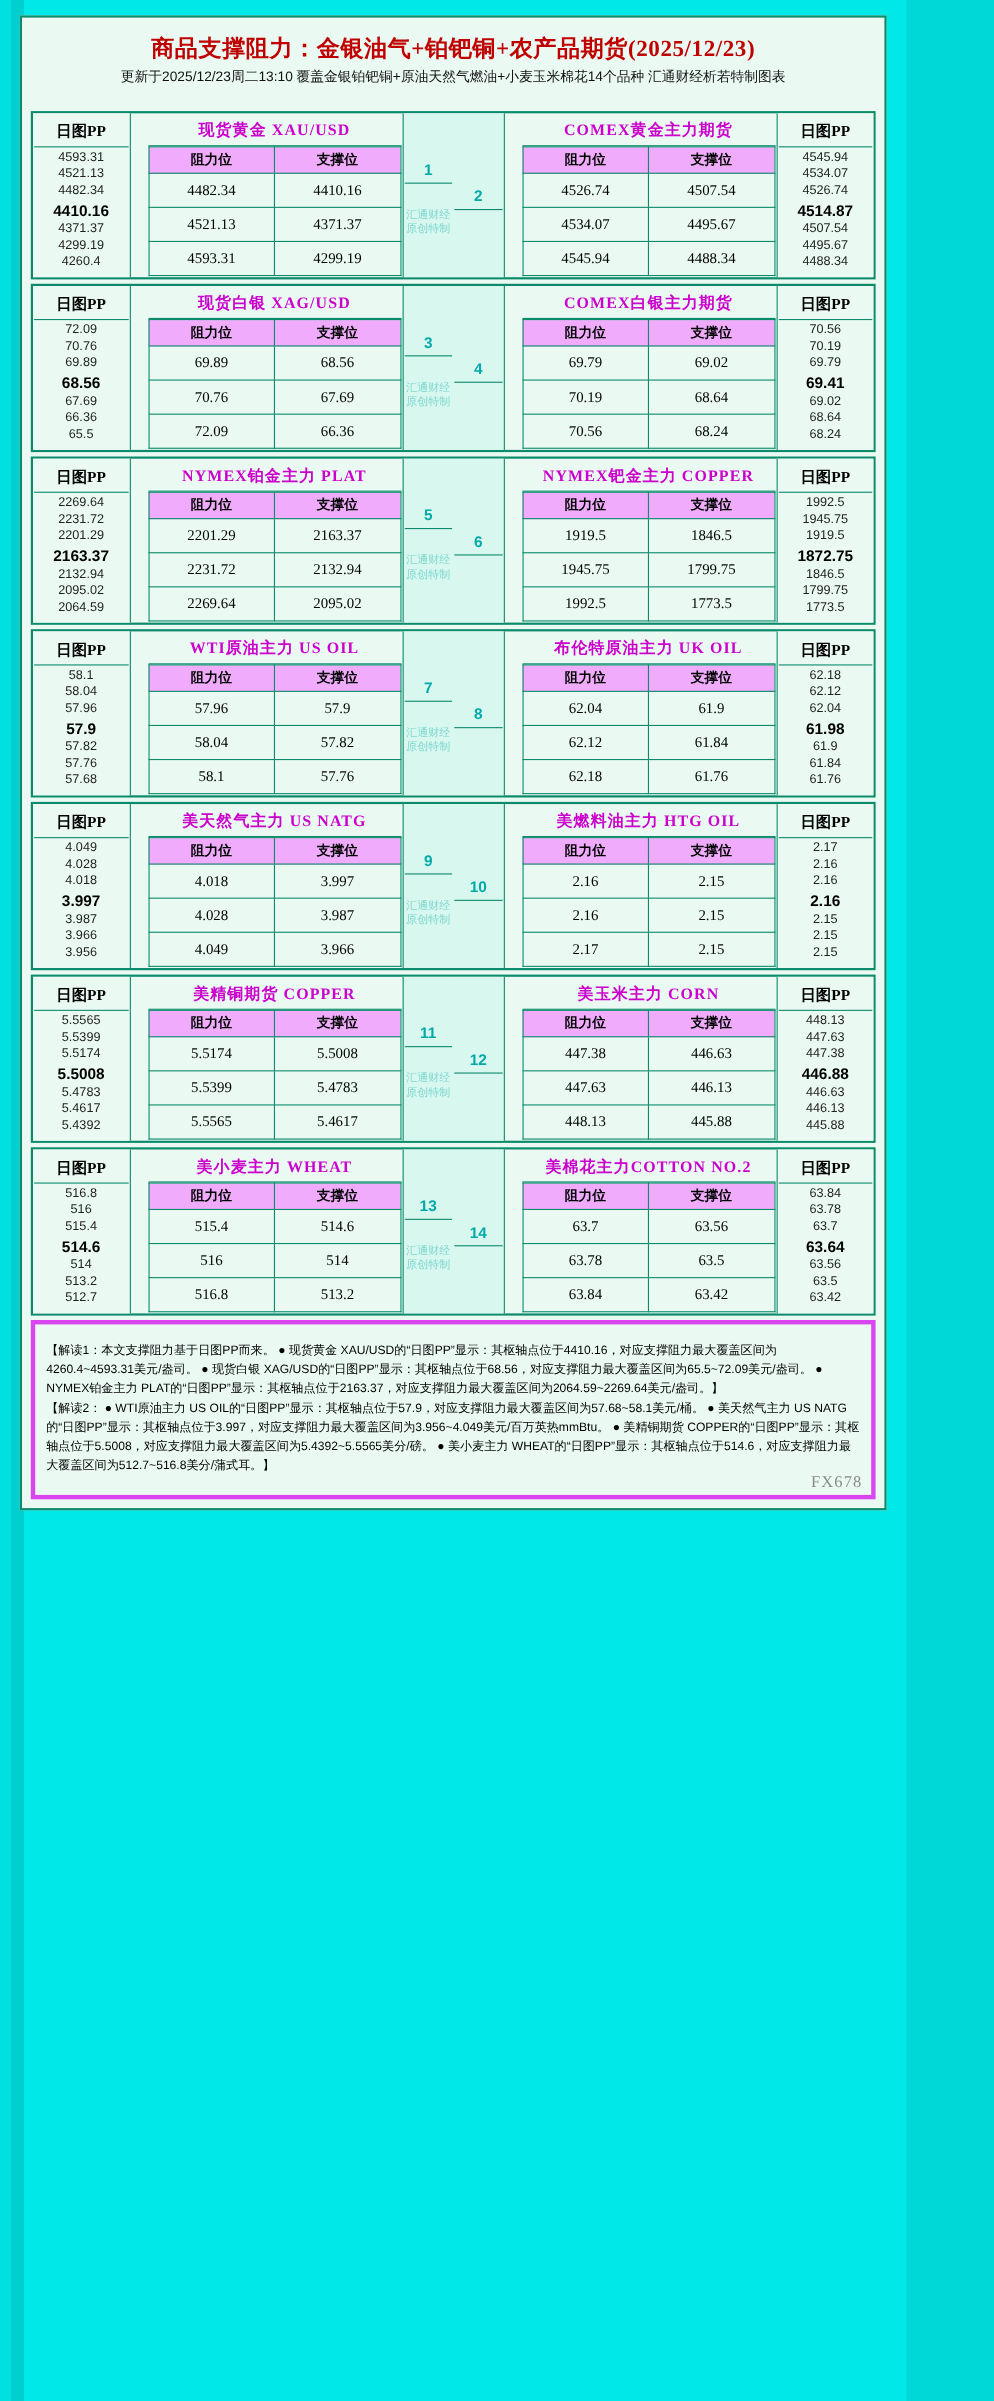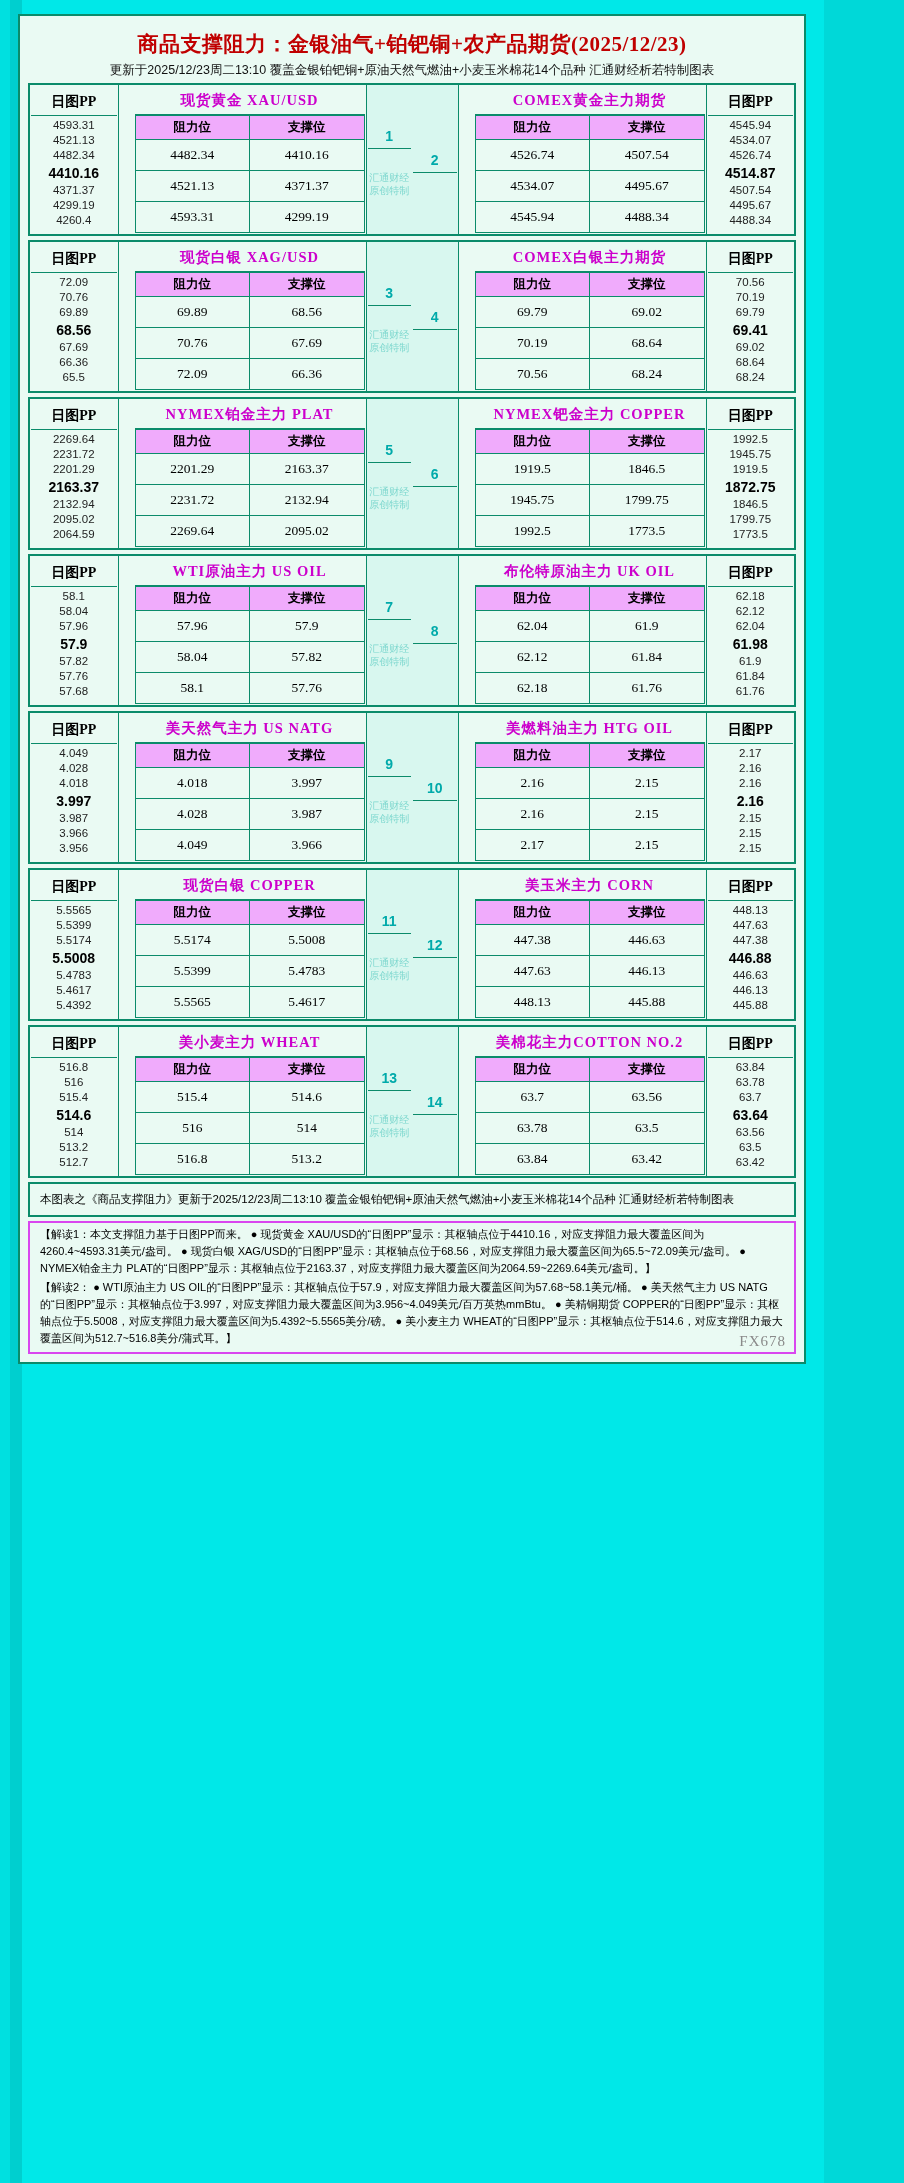--- a/index.html
+++ b/index.html
@@ -27,21 +27,21 @@
     font-weight:bold;
     font-size:21px;
     font-family:"Liberation Serif", serif;
     padding: 8px 0 4px 0;
     letter-spacing:0.5px;
   }
   .subtitle {
     text-align:center;
     font-size:12.5px;
     color:#111;
-    padding-bottom:4px;
+    padding-bottom:22px;
   }
   .block {
     border:2px solid #0b8b6a;
     margin-bottom:4px;
     background:#eafaf3;
   }
   table.blk { border-collapse:collapse; width:100%; table-layout:fixed; }
   table.blk td { vertical-align:middle; }
   .pp-col { width:88px; background:#eafaf3; }
   .mid-col { width:46px; background:#d8f7ef; }
@@ -99,25 +99,25 @@
   }
   .footer-note {
     border:2px solid #0b8b6a;
     background:#eafaf3;
     font-size:11.5px;
     padding:7px 10px;
     line-height:17px;
     margin-bottom:4px;
   }
   .legend {
-    border:2px solid #d946ef;
+    border:4px solid #d946ef;
     background:#eafaf3;
     font-size:11px;
     line-height:17px;
-    padding:3px 10px;
+    padding:16px 10px;
     position:relative;
   }
   .legend p { margin:0 0 2px 0; }
   .brand {
     position:absolute;
     right:8px;
     bottom:2px;
     color:#8a8a8a;
     font-size:15px;
     font-family:"Liberation Serif", serif;
@@ -569,21 +569,21 @@
                     <div class="">5.5565</div>
                     <div class="">5.5399</div>
                     <div class="">5.5174</div>
                     <div class="hi">5.5008</div>
                     <div class="">5.4783</div>
                     <div class="">5.4617</div>
                     <div class="">5.4392</div>
                   </div>
                 </td>
                 <td class="sec">
-                  <div class="sec-title">现货白银 COPPER</div>
+                  <div class="sec-title">美精铜期货 COPPER</div>
                   <table class="inner">
                     <tbody>
                       <tr>
                         <th>阻力位</th>
                         <th>支撑位</th>
                       </tr>
                       <tr>
                         <td>5.5174</td>
                         <td>5.5008</td>
                       </tr>
@@ -724,21 +724,20 @@
                     <div class="">63.5</div>
                     <div class="">63.42</div>
                   </div>
                 </td>
               </tr>
             </tbody>
           </table>
         </div>
       </div>
 
-    <div class="footer-note">本图表之《商品支撑阻力》更新于2025/12/23周二13:10  覆盖金银铂钯铜+原油天然气燃油+小麦玉米棉花14个品种  汇通财经析若特制图表</div>
 
     <div class="legend">
       <p>【解读1：本文支撑阻力基于日图PP而来。 ● 现货黄金 XAU/USD的“日图PP”显示：其枢轴点位于4410.16，对应支撑阻力最大覆盖区间为4260.4~4593.31美元/盎司。 ● 现货白银 XAG/USD的“日图PP”显示：其枢轴点位于68.56，对应支撑阻力最大覆盖区间为65.5~72.09美元/盎司。 ● NYMEX铂金主力 PLAT的“日图PP”显示：其枢轴点位于2163.37，对应支撑阻力最大覆盖区间为2064.59~2269.64美元/盎司。】</p>
       <p>【解读2： ● WTI原油主力 US OIL的“日图PP”显示：其枢轴点位于57.9，对应支撑阻力最大覆盖区间为57.68~58.1美元/桶。 ● 美天然气主力 US NATG的“日图PP”显示：其枢轴点位于3.997，对应支撑阻力最大覆盖区间为3.956~4.049美元/百万英热mmBtu。 ● 美精铜期货 COPPER的“日图PP”显示：其枢轴点位于5.5008，对应支撑阻力最大覆盖区间为5.4392~5.5565美分/磅。 ● 美小麦主力 WHEAT的“日图PP”显示：其枢轴点位于514.6，对应支撑阻力最大覆盖区间为512.7~516.8美分/蒲式耳。】</p>
       <span class="brand">FX678</span>
     </div>
 
   </div>
 </div>
 

